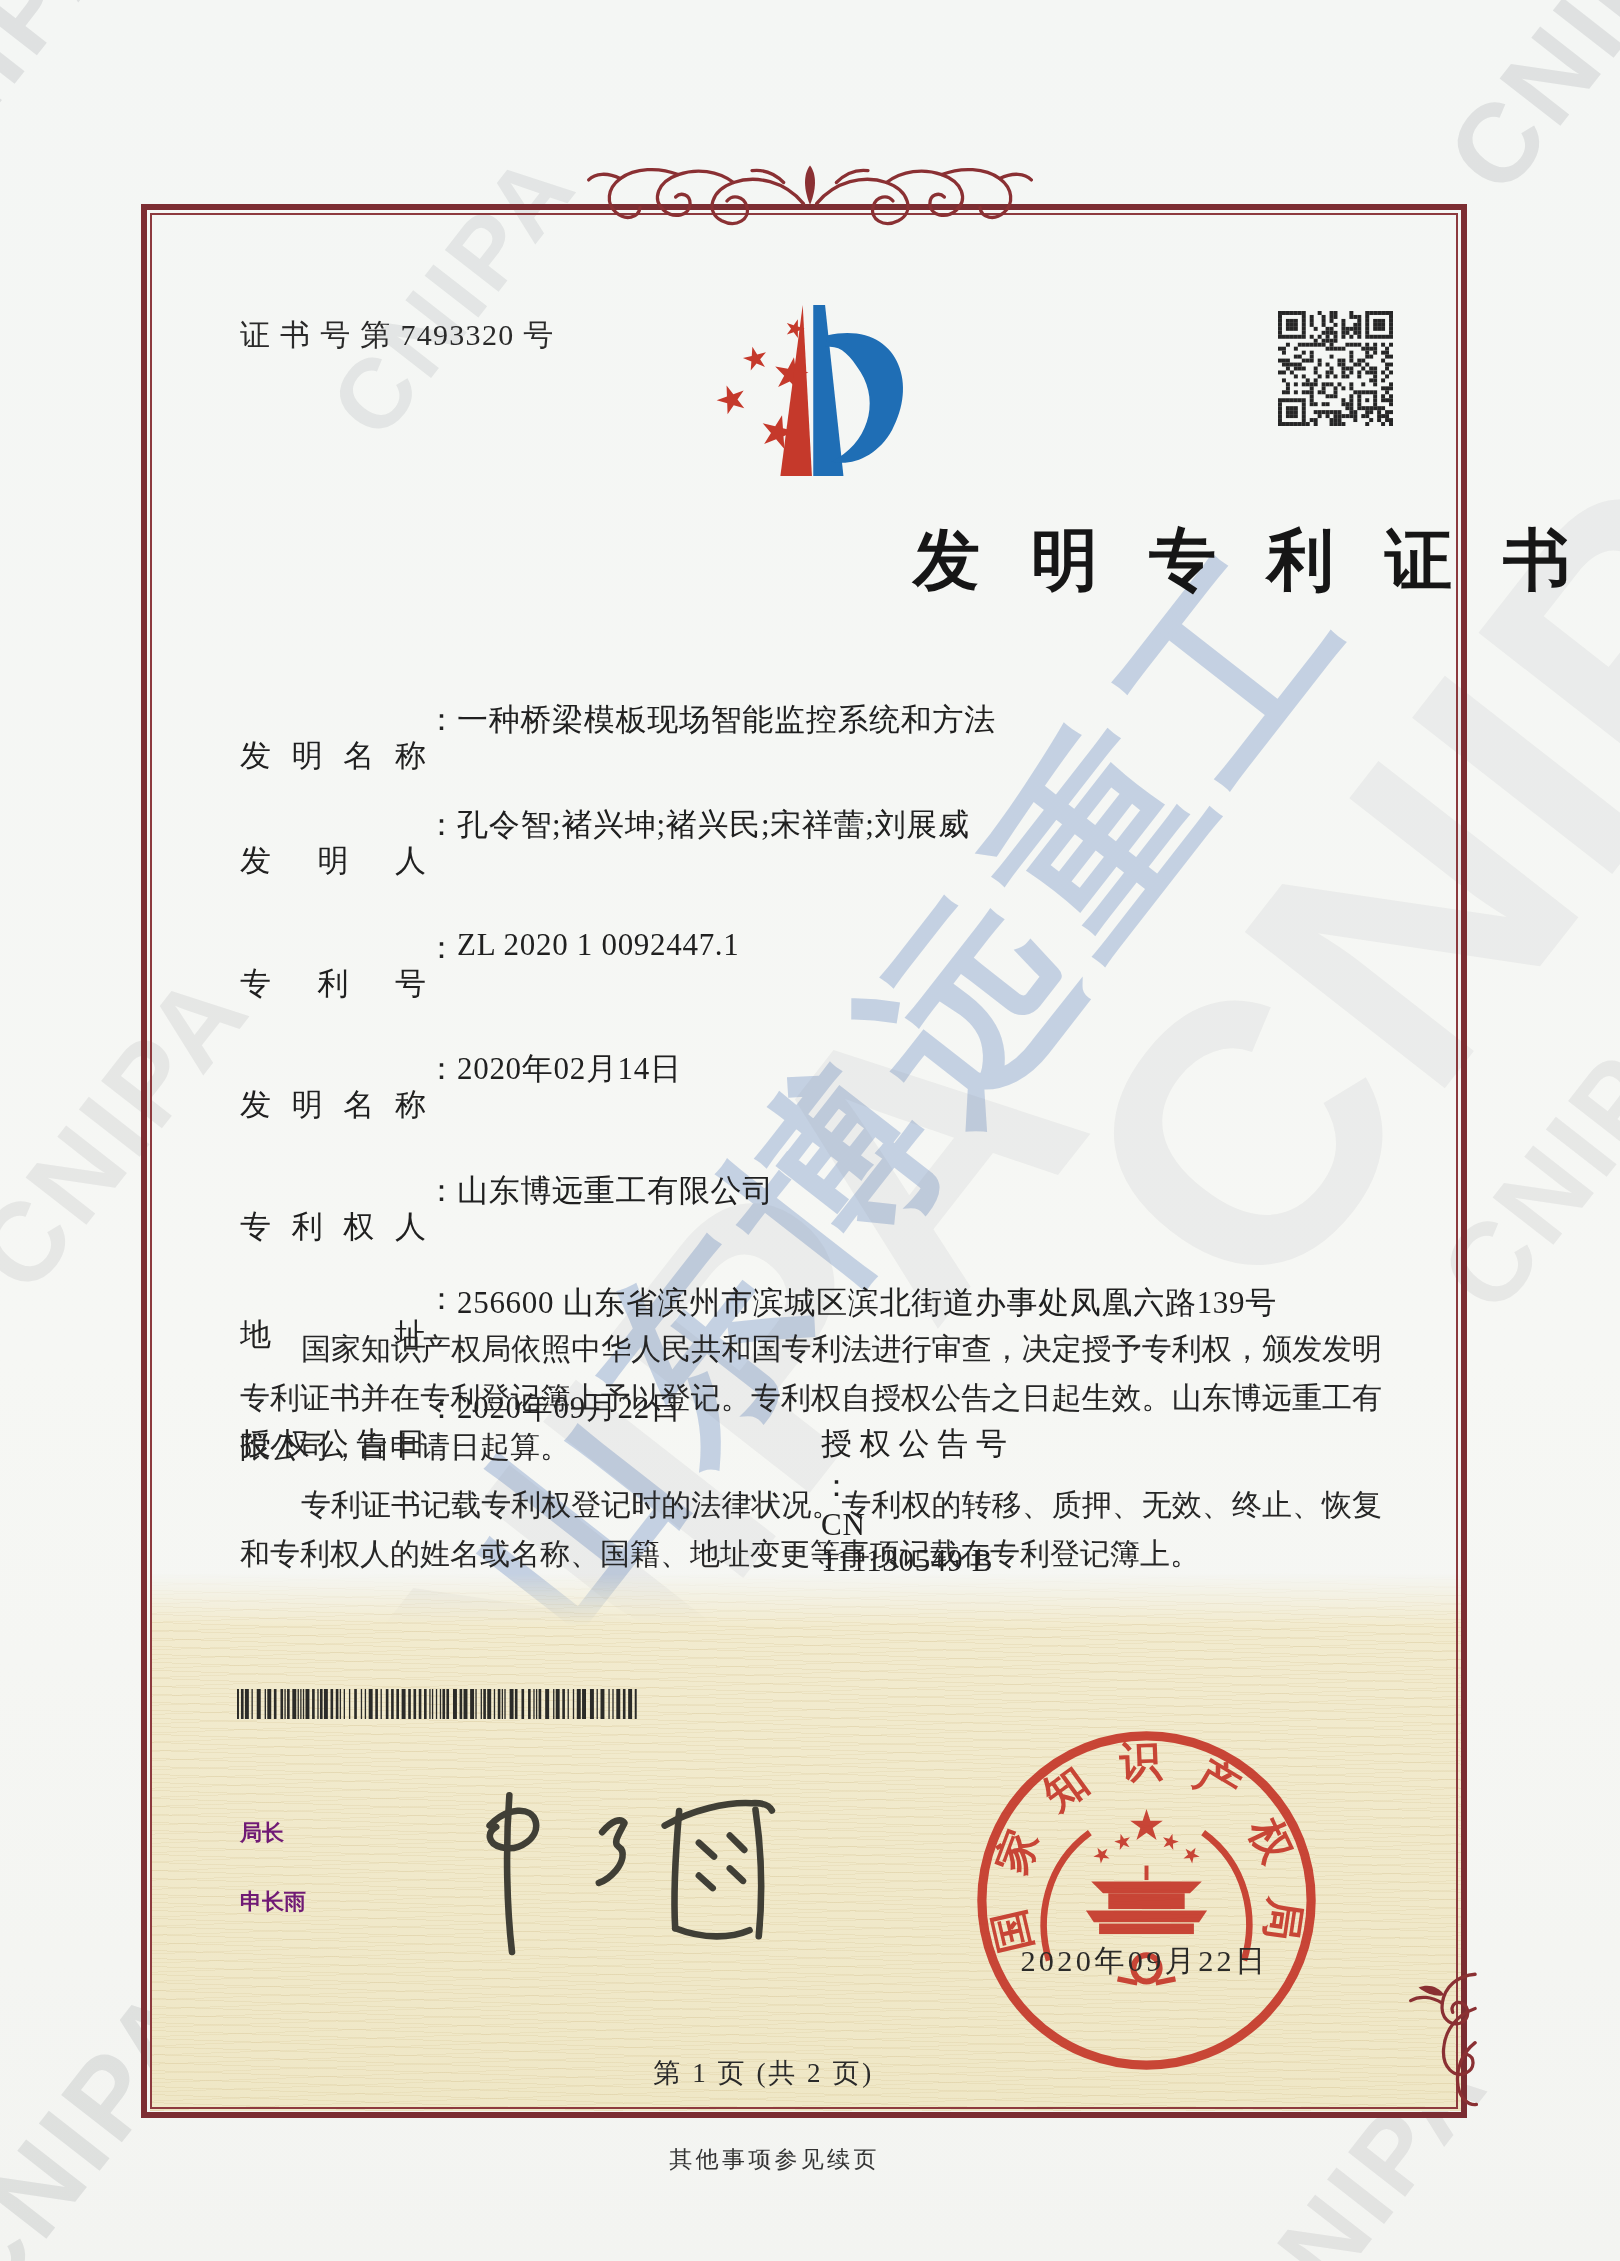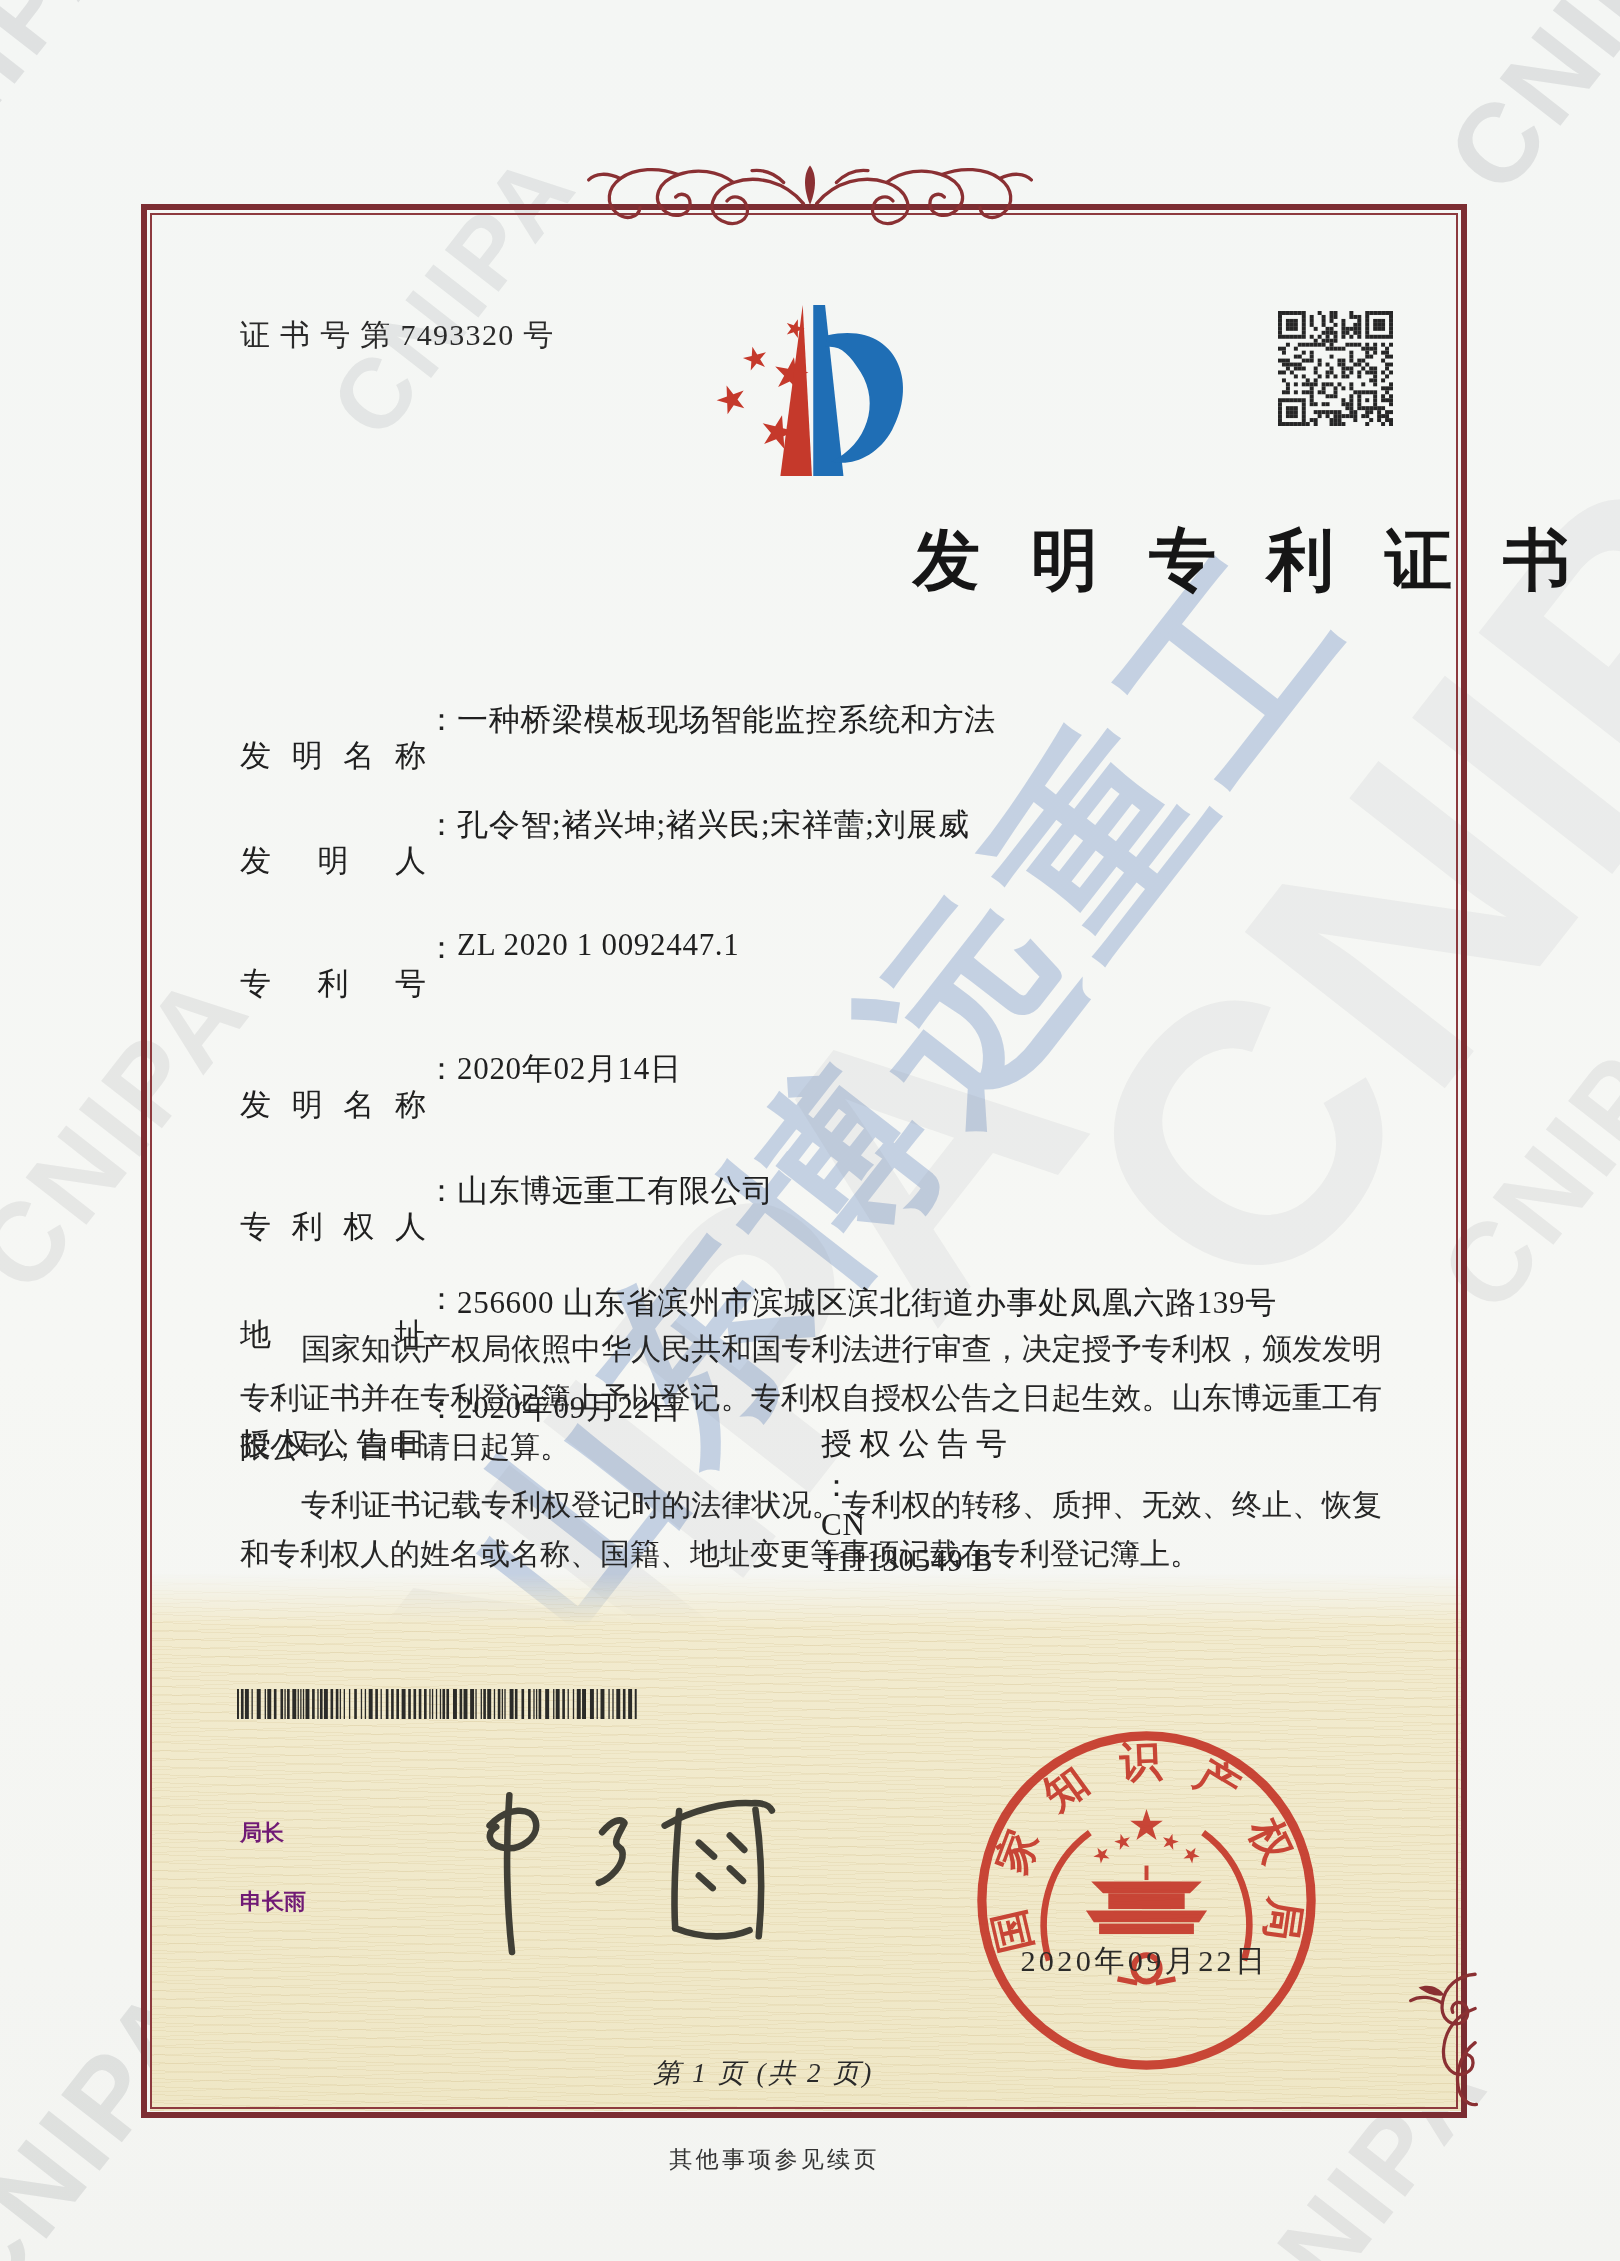--- a/index.html
+++ b/index.html
@@ -71,21 +71,21 @@
   
   .barcode{left:237px;top:1689px;width:403px;height:30px;}
   .sig-title,.sig-name{
     left:240px;font-size:22px;font-weight:700;
     font-family:"Liberation Sans","DejaVu Sans",sans-serif;color:#701a75;
   }
   .sig-title{top:1818px;}
   .sig-name{top:1887px;}
   .signature{left:467px;top:1769px;width:369px;height:204px;}
   .seal{left:972px;top:1726px;width:349px;height:349px;}
-  .page-info{left:0;top:2055px;width:1527px;text-align:center;font-size:27px;letter-spacing:2.6px;color:#2a2a2a;font-style:italic;}
+  .page-info{left:0;top:2055px;width:1527px;text-align:center;font-size:27px;letter-spacing:2.6px;color:#2a2a2a;}
   .footer-note{left:8px;top:2144px;width:1533px;text-align:center;font-size:23px;letter-spacing:3.3px;color:#333;}
   .ornament{left:586px;top:162px;width:448px;height:74px;}
   .flourish{left:1346px;top:1969px;width:132px;height:146px;}
 </style>
 </head>
 <body>
 
 <div class="wm wm-company">山东博远重工</div>
 <div class="wm wm-cnipa wm-g1">CNIPA</div>
 <div class="wm wm-cnipa wm-g2">CNIPA</div>

